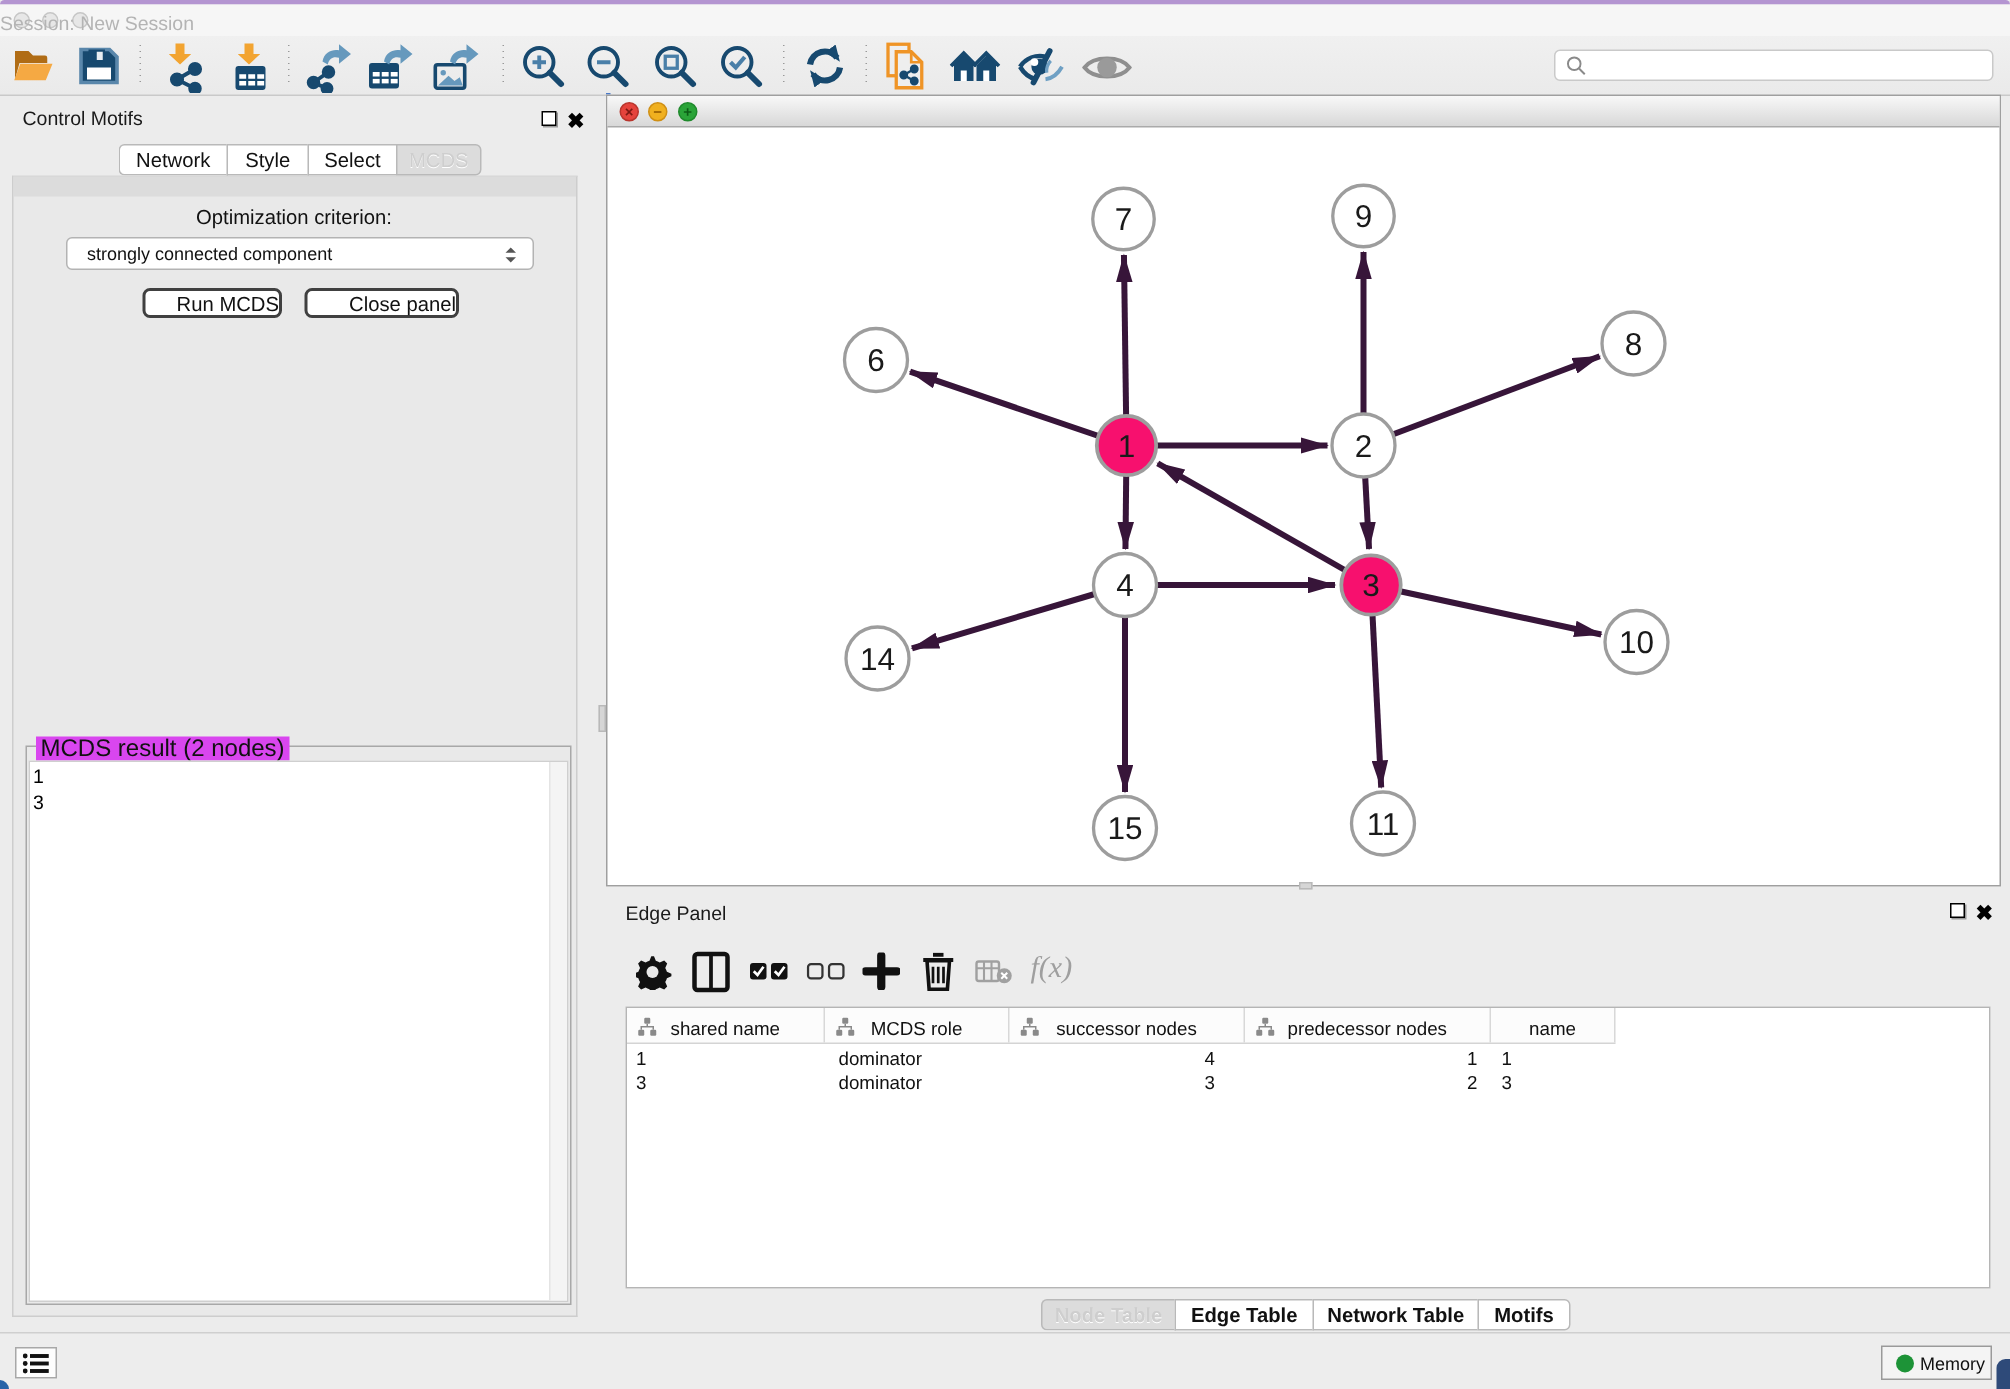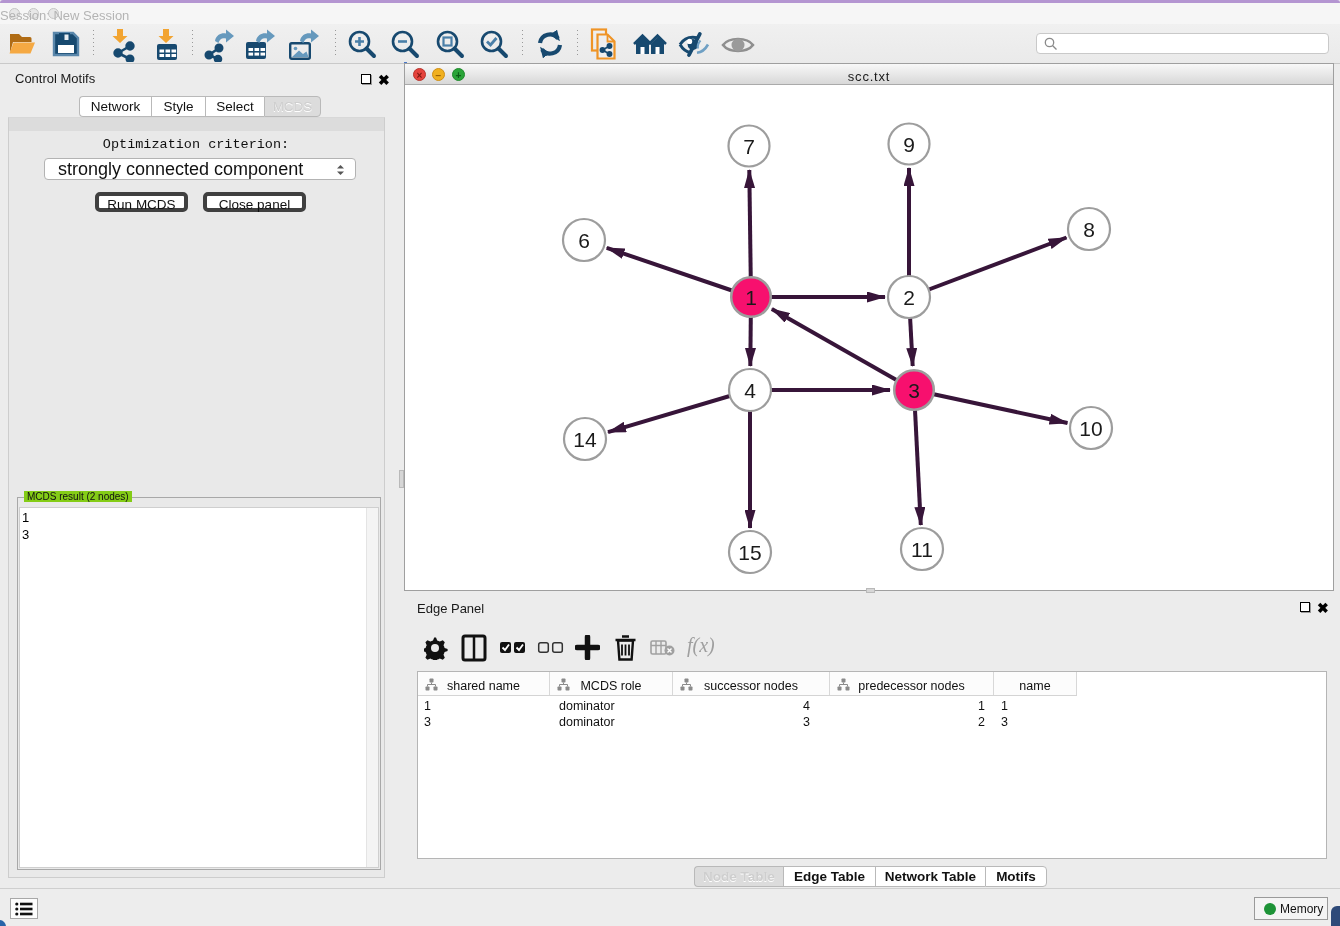--- a/index.html
+++ b/index.html
@@ -27,28 +27,28 @@
   .closex { font-size:14px; font-weight:bold; color:#000; line-height:10px; }
 
   .tabrow { height:21px; display:flex; }
   .tab { background:#fff; border:1px solid #b9b9b9; border-right:none; font-size:13.5px; color:#111; text-align:center; line-height:19px; }
   .tab.first { border-radius:4px 0 0 4px; }
   .tab.last { border-radius:0 4px 4px 0; border-right:1px solid #b9b9b9; }
   .tab.sel { background:#dcdcdc; color:#cecece; text-shadow:0 1px 0 #fff; }
 
   #cp-tabs { left:79px; top:96px; width:242px; }
   #cp-pane { left:8px; top:117px; width:377px; height:761px; background:#e9e9e9; border:1px solid #cdcdcd; border-top:1px solid #d8d8d8; }
-  #opt-label { left:0; top:137px; width:392px; text-align:center; font-size:13.5px; color:#111;font-family:Liberation Mono, monospace; }
-  #opt-select { left:44px; top:158px; width:312px; height:22px; background:#fff; border:1px solid #b3b3b3; border-radius:4px; font-size:18px; color:#111; line-height:20px; padding-left:13px; }
-  .btn { background:#fff; border:4px solid #404040; border-radius:5px; font-size:13.5px; color:#111; text-align:center; line-height:18px; height:20px; }
+  #opt-label { left:0; top:137px; width:392px; text-align:center; font-size:13.5px; color:#111; }
+  #opt-select { left:44px; top:158px; width:312px; height:22px; background:#fff; border:1px solid #b3b3b3; border-radius:4px; font-size:12px; color:#111; line-height:20px; padding-left:13px; }
+  .btn { background:#fff; border:2px solid #404040; border-radius:5px; font-size:13.5px; color:#111; text-align:right; line-height:18px; height:20px; }
   #btn-run { left:95px; top:192px; width:93px; }
   #btn-close { left:203px; top:192px; width:103px; }
 
   #mcds-fs { left:17px; top:497px; width:364px; height:373px; border:1px solid #a8a8a8; }
-  #mcds-label { left:24px; top:491px; background:#84cc16; padding:0 3px; font-size:10px; color:#111; }
+  #mcds-label { left:24px; top:491px; background:#d946ef; padding:0 3px; font-size:16px; color:#111; }
   #mcds-white { left:19px; top:507px; width:360px; height:361px; background:#fff; border:1px solid #cfcfcf; }
   #mcds-scroll { left:366px; top:508px; width:12px; height:359px; background:#f4f4f4; border-left:1px solid #e4e4e4; }
   #mcds-text { left:22px; top:510px; font-size:13px; color:#000; line-height:16.5px; }
 
   
   #netwin { left:404px; top:63px; width:930px; height:528px; border:1px solid #9f9f9f; background:#fff; }
   #net-titlebar { position:absolute; left:0; top:0; width:928px; height:21px; background:linear-gradient(#f8f8f8,#d8d8d8); border-bottom:1px solid #aaa; }
   .mac-btn { position:absolute; top:4px; width:13px; height:13px; border-radius:50%; font-size:10px; font-weight:bold; text-align:center; line-height:13px; }
   #net-title { position:absolute; top:5px; left:0; width:928px; text-align:center; font-size:13px; font-weight:400; color:#1a1a1a; letter-spacing:0.8px; }
 
@@ -258,21 +258,20 @@
 <div class="abs" id="mcds-white"></div>
 <div class="abs" id="mcds-scroll"></div>
 <div class="abs" id="mcds-text">1<br>3</div>
 
 <div class="abs" style="left:404px;top:62px;width:3px;height:4px;background:#4a7ac9;"></div>
 <div class="abs" id="netwin">
   <div id="net-titlebar">
     <div class="mac-btn" style="left:8px;  background:#e5433c; border:1px solid #b8352d; color:#7e1812;">×</div>
     <div class="mac-btn" style="left:27px; background:#f0b01f; border:1px solid #cf8f14; color:#985f00;">−</div>
     <div class="mac-btn" style="left:47px; background:#2aa438; border:1px solid #1f8a2c; color:#0c5c16;">+</div>
-    <div id="net-title">scc.txt</div>
   </div>
   <svg id="graph" width="928" height="505" style="position:absolute; left:0; top:21px;" viewBox="0 0 928 505">
     <defs>
       <marker id="arr" viewBox="0 0 19 11" refX="18" refY="5.5" markerWidth="19" markerHeight="11" orient="auto" markerUnits="userSpaceOnUse">
         <path d="M0,0 L19,5.5 L0,11 Z" fill="#371539"></path>
       </marker>
     </defs>
     <g stroke="#371539" stroke-width="4">
       <line x1="346" y1="212" x2="344.3" y2="85" marker-end="url(#arr)"></line>
       <line x1="346" y1="212" x2="201.7" y2="162.8" marker-end="url(#arr)"></line>

